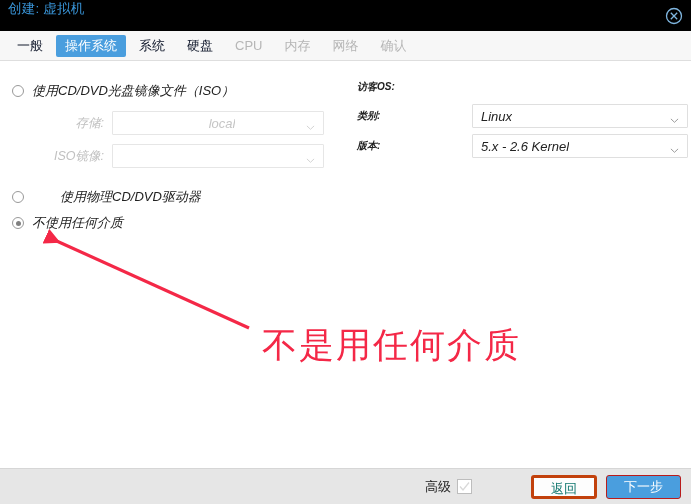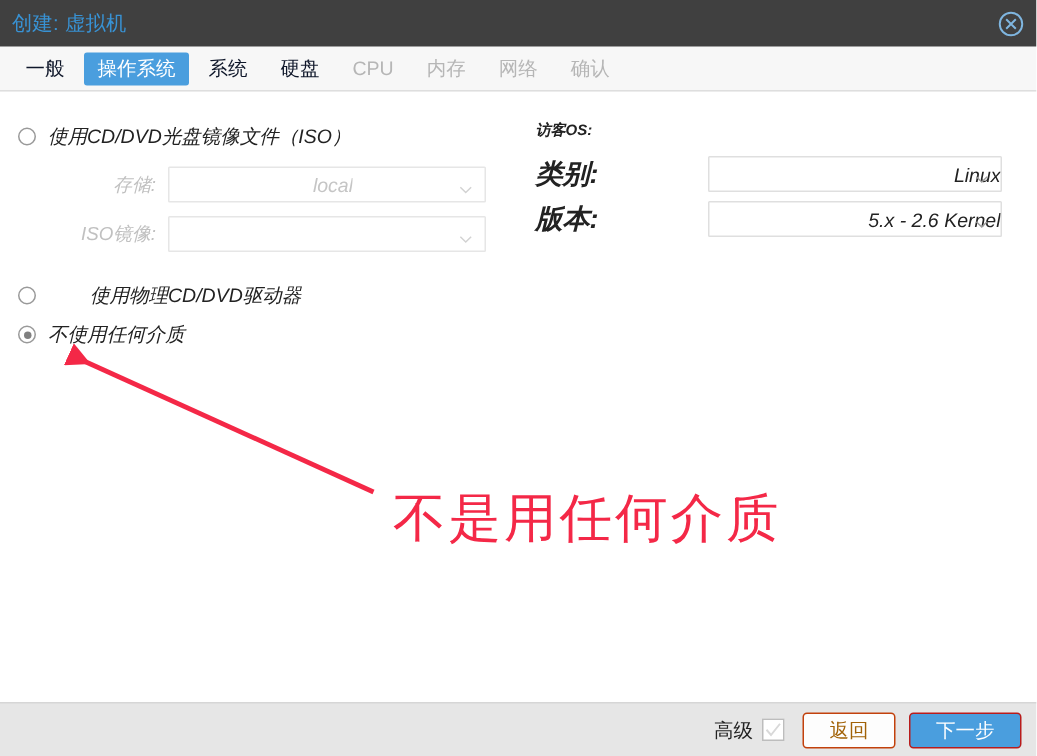--- a/index.html
+++ b/index.html
@@ -11,23 +11,22 @@
     height: 504px;
     background: #ffffff;
     font-family: "Liberation Sans", "DejaVu Sans", sans-serif;
     overflow: hidden;
     position: relative;
   }
 
   
   .titlebar {
     height: 31px;
-    background: #404040;
-    display: flex;
-    align-items: center;
+    background: #000000;
+    display: flex;
     position: relative;
   }
   .title-text {
     margin-left: 8px;
     font-size: 13.5px;
     color: #3892d4;
     letter-spacing: 0.2px;
   }
   .close-btn {
     position: absolute;
@@ -155,21 +154,21 @@
     align-items: center;
     border-radius: 1px;
     cursor: pointer;
   }
   .select.disabled {
     border-color: #e6e6e6;
     cursor: default;
     justify-content: center;
   }
   .select.w-left { width: 212px; }
-  .select.w-right { width: 196px; justify-content: flex-end; }
+  .select.w-right { width: 216px; }
   .select-value {
     font-size: 13px;
     color: #222;
     padding-left: 8px;
     white-space: nowrap;
     overflow: hidden;
   }
   .select.disabled .select-value { color: #c5c5c5; }
   .caret {
     position: absolute;
@@ -186,21 +185,21 @@
     color: #222;
     margin-bottom: 10px;
     margin-left: 6px;
   }
   .right-row {
     display: flex;
     align-items: center;
     margin-bottom: 6px;
   }
   .right-label {
-    font-size: 18px;
+    font-size: 10px;
     font-weight: bold;
     color: #222;
     width: 115px;
     margin-left: 6px;
     white-space: nowrap;
   }
 
   
   .footer {
     position: absolute;
@@ -236,23 +235,24 @@
     height: 24px;
     line-height: 22px;
     padding: 0 17px;
     border-radius: 3px;
     box-sizing: border-box;
     cursor: pointer;
     white-space: nowrap;
   }
   .btn-secondary {
     background: #fdfdfd;
-    border: 1px solid #c2410c;
-    color: #a16207;
+    border: 3px solid #c2410c;
+    color: #0f766e;
     margin-right: 9px;
+    margin-left: 47px;
   }
   .btn-primary {
     background: #4a9ede;
     border: 1px solid #b91c1c;
     color: #ffffff;
   }
 
   
   .annot-layer {
     position: absolute;

